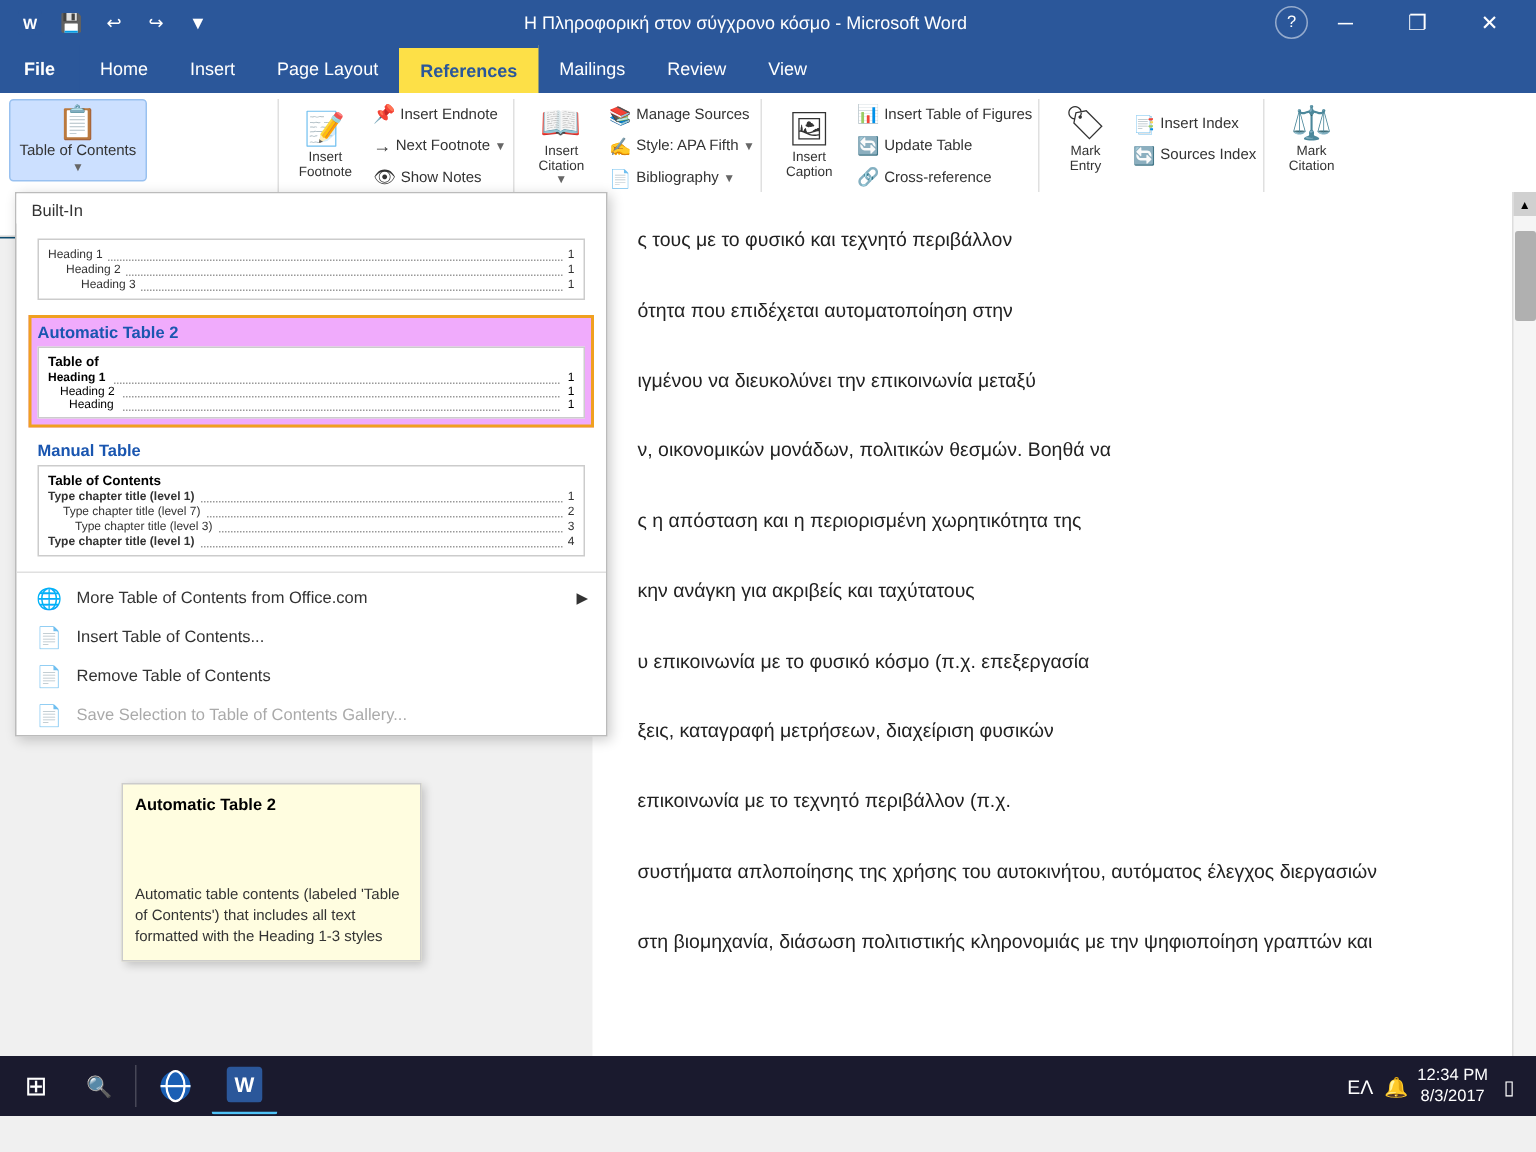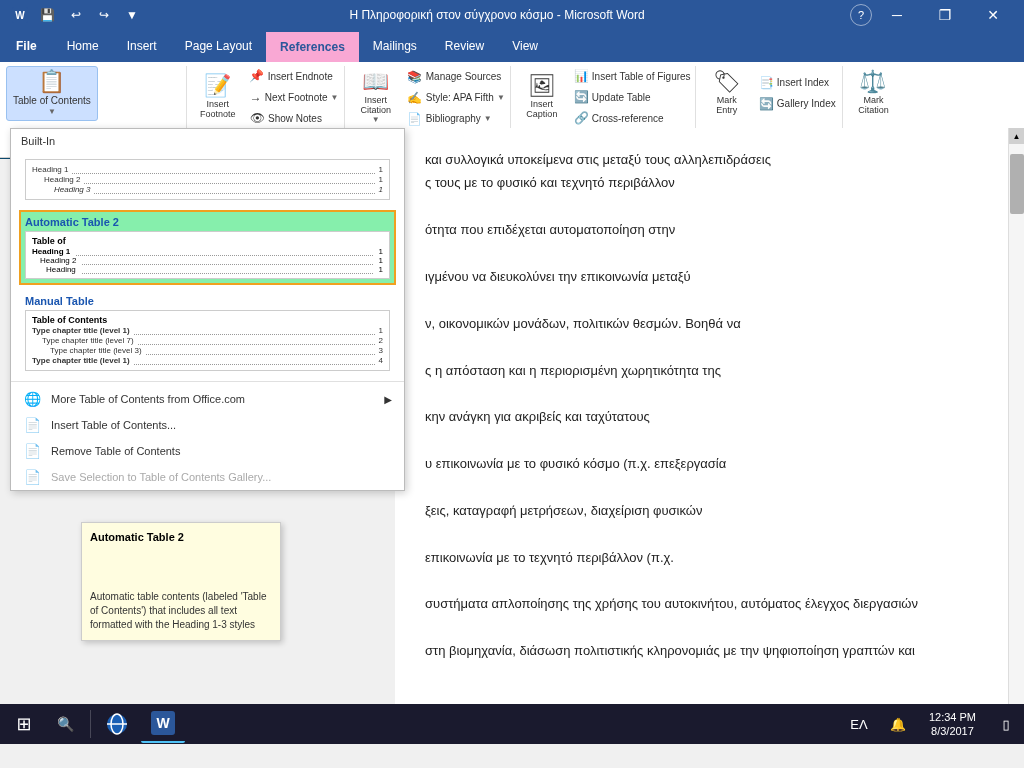--- a/index.html
+++ b/index.html
@@ -42,21 +42,21 @@
     }
     .ribbon-tab {
       padding: 0 14px;
       height: 100%;
       display: flex; align-items: center;
       color: white; font-size: 12px; cursor: pointer;
       font-weight: normal;
       border-right: none;
     }
     .ribbon-tab.active {
-      background: #f9a8d4;
+      background: #fde047;
       color: #2b579a;
       font-weight: 600;
       border-top: 2px solid #2b579a;
     }
     .file-tab {
       background: #2b579a;
       color: white;
       padding: 0 16px;
       height: 100%;
       display: flex; align-items: center;
@@ -123,21 +123,21 @@
       background: white; padding: 6px 10px 2px 10px;
       font-size: 11px; color: #333; font-weight: 400;
     }
     .toc-item {
       margin: 4px 8px;
       border: 2px solid transparent;
       cursor: pointer;
       padding: 4px;
       position: relative;
     }
-    .toc-item.selected { border-color: #f0a020; background: #86efac; }
+    .toc-item.selected { border-color: #f0a020; background: #f0abfc; }
     .toc-item-title {
       font-size: 11px; font-weight: 700; color: #1a56b0; margin-bottom: 3px;
     }
     .toc-item-preview {
       border: 1px solid #ccc; padding: 4px 6px; background: #fff;
       font-size: 9px;
     }
     .toc-preview-heading { font-weight: 700; font-size: 9px; margin-bottom: 1px; }
     .toc-preview-line {
       display: flex; justify-content: space-between;
@@ -212,21 +212,21 @@
       position: absolute;
       bottom: 24px; left: 0; right: 0;
       height: 40px; background: #1a1a2e;
       display: flex; align-items: center;
       padding: 0 4px; gap: 2px;
     }
     .taskbar-btn { width: 40px; height: 38px; display: flex; align-items: center; justify-content: center; cursor: pointer; border-radius: 2px; font-size: 18px; }
     .taskbar-separator { width: 1px; height: 28px; background: rgba(255,255,255,0.2); margin: 0 2px; }
     .taskbar-app { width: 44px; height: 38px; display: flex; align-items: center; justify-content: center; cursor: pointer; border-radius: 2px; }
     .taskbar-app.active { border-bottom: 2px solid #4fc3f7; }
-    #taskbar-right { margin-left: auto; display: flex; align-items: center; gap: 20px; color: white; font-size: 11px; padding-right: 4px; }
+    #taskbar-right { margin-left: auto; display: flex; align-items: center; gap: 4px; color: white; font-size: 11px; padding-right: 4px; }
     .systray-icon { width: 20px; height: 20px; display: flex; align-items: center; justify-content: center; font-size: 13px; color: white; cursor: pointer; }
     .clock { text-align: center; font-size: 11px; color: white; line-height: 1.3; }
 
     
     .help-area { display: flex; align-items: center; gap: 2px; margin-left: auto; }
     .help-btn { width: 22px; height: 22px; border-radius: 50%; background: transparent; border: 1px solid rgba(255,255,255,0.5); color: white; display: flex; align-items: center; justify-content: center; font-size: 11px; cursor: pointer; }
   </style>
 </head>
 <body>
 
@@ -370,21 +370,21 @@
             <div class="ribbon-icon">🏷</div>
             <div style="font-size:9px;">Mark<br>Entry</div>
           </div>
           <div style="display:flex; flex-direction:column; gap:1px;">
             <div class="ribbon-small-btn">
               <span class="ribbon-small-icon">📑</span>
               <span>Insert Index</span>
             </div>
             <div class="ribbon-small-btn">
               <span class="ribbon-small-icon">🔄</span>
-              <span>Gallery Index</span>
+              <span>Sources Index</span>
             </div>
           </div>
         </div>
       </div>
       <div class="ribbon-group-label">Index</div>
     </div>
 
     <div class="ribbon-group" style="min-width:100px;">
       <div class="ribbon-group-content">
         <div class="ribbon-btn large">
@@ -414,21 +414,21 @@
       <div class="toc-preview-line">
         <span>Heading 1</span>
         <span class="toc-preview-dots"></span>
         <span>1</span>
       </div>
       <div class="toc-preview-line" style="padding-left:12px;">
         <span>Heading 2</span>
         <span class="toc-preview-dots"></span>
         <span>1</span>
       </div>
-      <div class="toc-preview-line" style="padding-left:22px;font-style:italic;">
+      <div class="toc-preview-line" style="padding-left:22px;">
         <span>Heading 3</span>
         <span class="toc-preview-dots"></span>
         <span>1</span>
       </div>
     </div>
   </div>
 
   <div class="toc-item selected" style="position:relative;">
     <div class="toc-item-title">Automatic Table 2</div>
     <div class="toc-item-preview">
@@ -498,21 +498,20 @@
     <span class="toc-footer-icon">📄</span>
     <span>Remove Table of Contents</span>
   </div>
   <div class="toc-footer-item toc-footer-disabled">
     <span class="toc-footer-icon" style="color:#aaa;">📄</span>
     <span>Save Selection to Table of Contents Gallery...</span>
   </div>
 </div>
 
 <div id="doc-area">
-  <p>και συλλογικά υποκείμενα στις μεταξύ τους αλληλεπιδράσεις</p>
   <p>ς τους με το φυσικό και τεχνητό περιβάλλον</p>
   <p>&nbsp;</p>
   <p>ότητα που επιδέχεται αυτοματοποίηση στην</p>
   <p>&nbsp;</p>
   <p>ιγμένου να διευκολύνει την επικοινωνία  μεταξύ</p>
   <p>&nbsp;</p>
   <p>ν, οικονομικών μονάδων, πολιτικών θεσμών. Βοηθά να</p>
   <p>&nbsp;</p>
   <p>ς η απόσταση και η περιορισμένη χωρητικότητα της</p>
   <p>&nbsp;</p>

